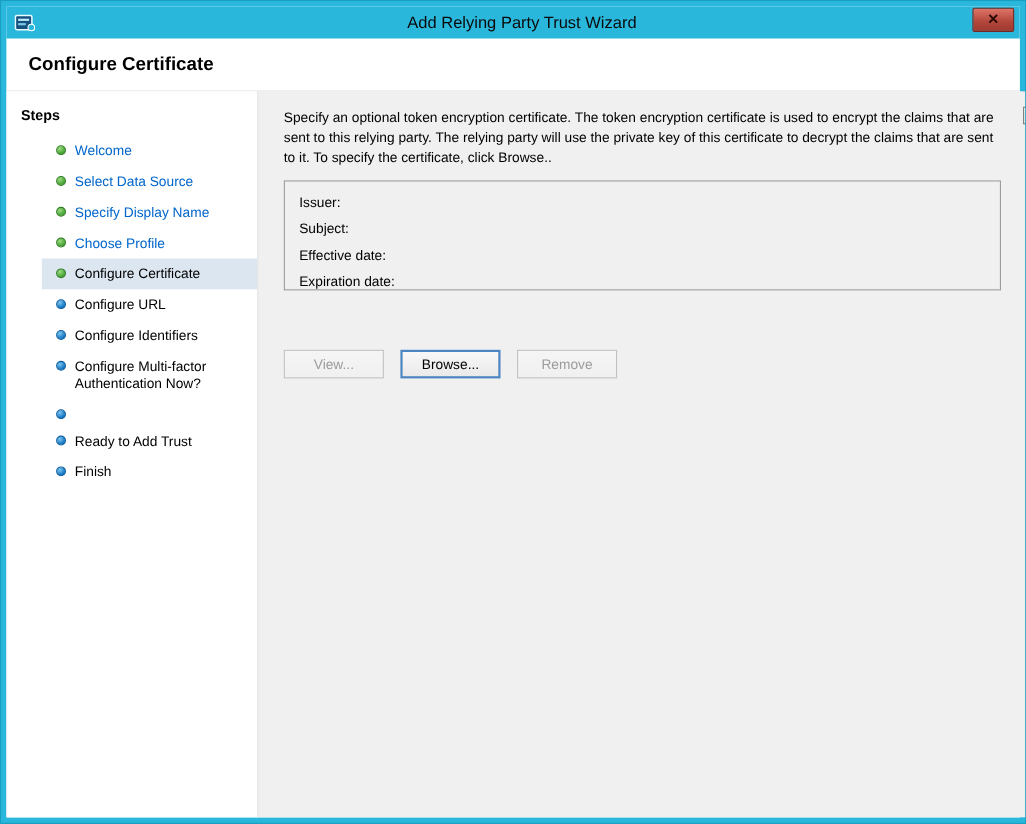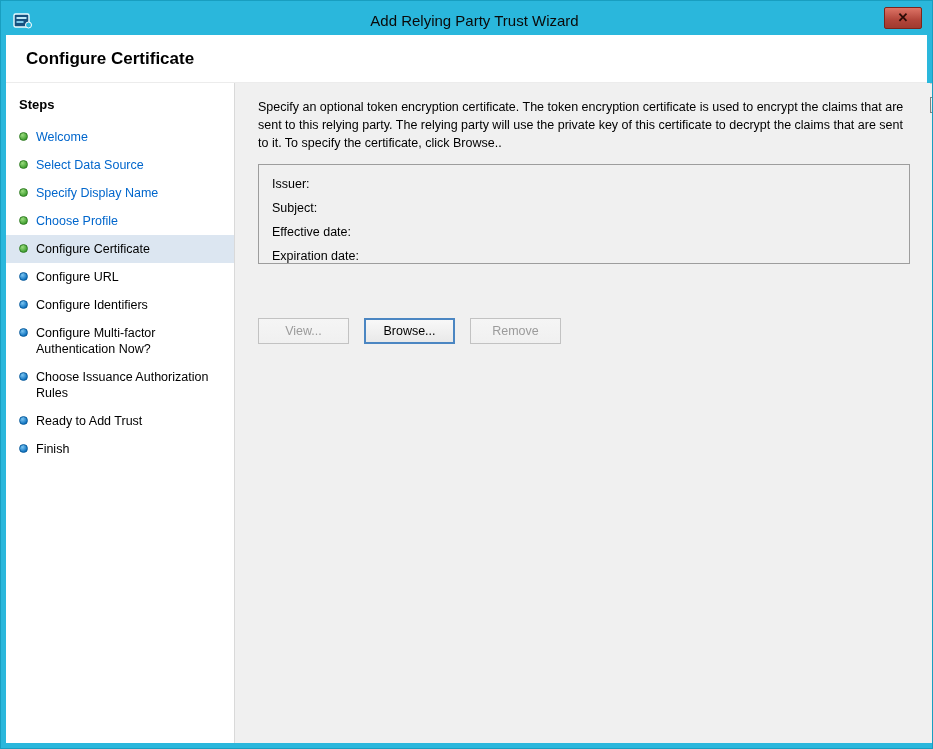--- a/index.html
+++ b/index.html
@@ -53,21 +53,21 @@
   .sidebar {
     width: 229px; background: #ffffff;
     border-right: 1px solid #d9d9d9;
     padding-top: 12px; flex: none; overflow: hidden;
   }
   .steps-title { font-weight: bold; font-size: 13px; color: #000; padding: 2px 0 11px 13px; }
   ul.steps { list-style: none; margin: 0; padding: 0; }
   li.step {
     display: flex; align-items: flex-start; gap: 8px;
     padding: 6px 10px 6px 13px;
-    font-size: 12.5px; line-height: 16px;
+    font-size: 12.5px; line-height: 16px; margin-left: 32px;
   }
   .dot {
     width: 9px; height: 9px; border-radius: 50%;
     flex: none; margin-top: 3px;
   }
   .dot.green { background: radial-gradient(circle at 35% 30%, #9bdc7f, #3f9e2f 75%); border: 1px solid #2f7d22; }
   .dot.blue  { background: radial-gradient(circle at 35% 30%, #7cc6f2, #0b6fbd 75%); border: 1px solid #0a5d9e; }
   li.step .step-label { color: #000; }
   li.step.completed .step-label { color: #0066cc; cursor: pointer; }
   li.step.current { background: #dce6f1; }
@@ -178,21 +178,20 @@
         <li class="step upcoming">
           <span class="dot blue"></span>
           <span class="step-label">Configure Identifiers</span>
         </li>
         <li class="step upcoming">
           <span class="dot blue"></span>
           <span class="step-label">Configure Multi-factor Authentication Now?</span>
         </li>
         <li class="step upcoming">
           <span class="dot blue"></span>
-          <span class="step-label">Choose Issuance Authorization Rules</span>
         </li>
         <li class="step upcoming">
           <span class="dot blue"></span>
           <span class="step-label">Ready to Add Trust</span>
         </li>
         <li class="step upcoming">
           <span class="dot blue"></span>
           <span class="step-label">Finish</span>
         </li>
       </ul>

